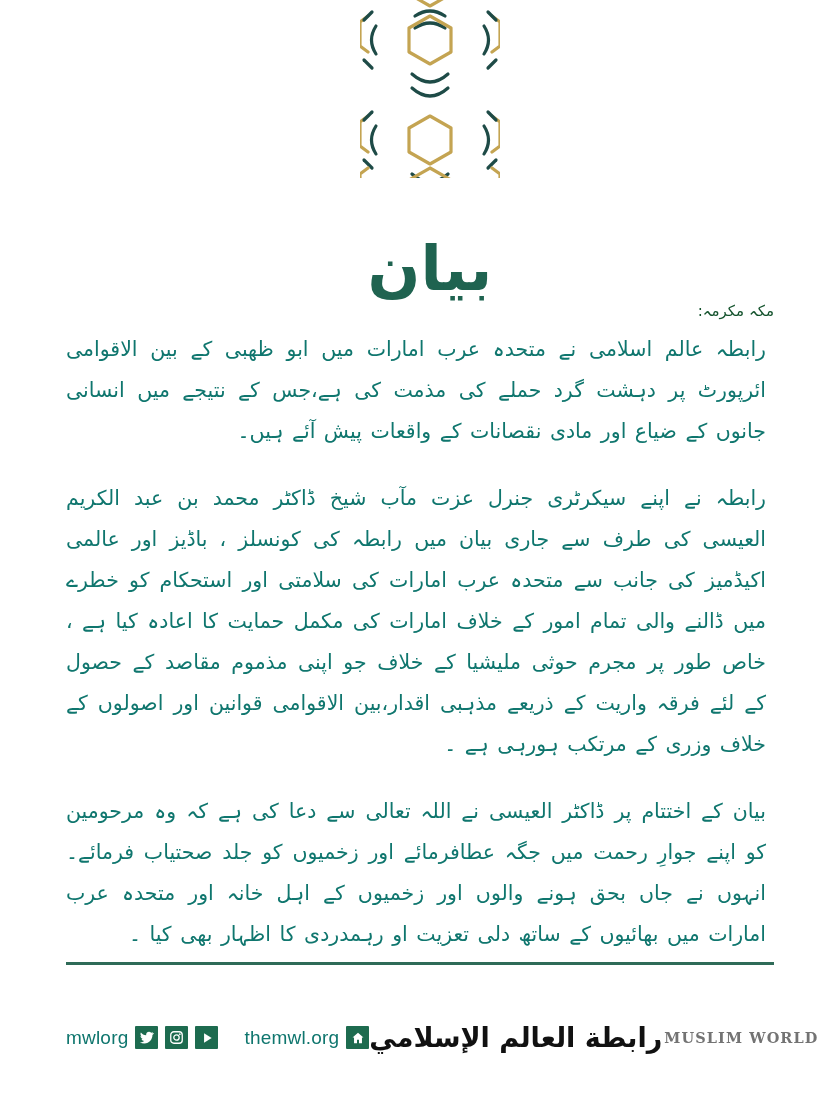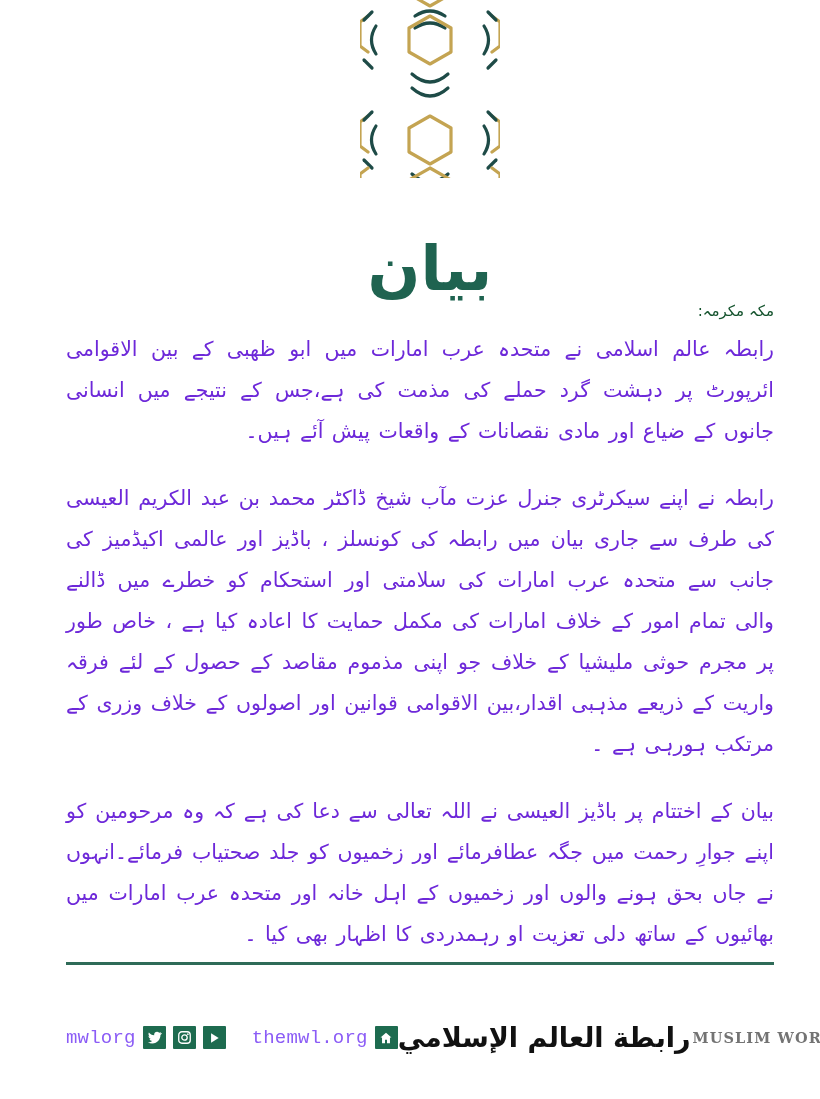--- a/index.html
+++ b/index.html
@@ -68,23 +68,23 @@
     line-height: 1.5;
     color: #14532d;
     font-family: "DejaVu Sans", sans-serif;
     margin: 0 0 6px 0;
   }
   .para {
     text-align: justify;
     text-align-last: right;
     font-size: 20.5px;
     line-height: 2.0;
-    color: #6d28d9;
+    color: #0f766e;
     font-family: "DejaVu Sans", sans-serif;
-    margin: 0 0 26px 0;
+    margin: 0 8px 26px 0;
     word-spacing: 2px;
   }
   .para:last-child { margin-bottom: 0; }
 
   
   .footer-rule {
     position: absolute;
     left: 46px;
     right: 46px;
     top: 962px;
@@ -107,23 +107,23 @@
     align-items: center;
     gap: 26px;
     direction: ltr;
   }
   .handle-group {
     display: flex;
     align-items: center;
     gap: 7px;
   }
   .handle-text {
-    font-family: Liberation Mono, monospace;
+    font-family: Liberation Sans, sans-serif;
     font-size: 19px;
-    color: #8b5cf6;
+    color: #0f766e;
     letter-spacing: 0.2px;
   }
   .sq-icon {
     width: 23px;
     height: 23px;
     background: #1d6b4f;
     display: inline-flex;
     align-items: center;
     justify-content: center;
     border-radius: 1px;
@@ -266,21 +266,21 @@
       </g>
     </svg>
   </div>
 
   <h1 class="doc-title">بیان</h1>
 
   <div class="body-area">
     <p class="salutation">مکہ مکرمہ:</p>
     <p class="para">رابطہ عالم اسلامی نے متحدہ عرب امارات میں ابو ظهبی کے بین الاقوامی ائرپورٹ پر دہشت گرد حملے کی مذمت کی ہے،جس  کے نتیجے میں انسانی جانوں کے ضیاع اور مادی نقصانات کے واقعات پیش آئے ہیں۔</p>
     <p class="para">رابطہ نے اپنے سیکرٹری جنرل عزت مآب  شیخ ڈاکٹر محمد بن عبد الکریم العیسی کی طرف سے جاری بیان میں  رابطہ کی کونسلز ، باڈیز اور عالمی  اکیڈمیز کی  جانب سے  متحدہ عرب  امارات کی سلامتی اور  استحکام کو  خطرے میں ڈالنے  والی تمام امور  کے خلاف امارات  کی مکمل حمایت کا اعادہ کیا ہے ، خاص طور پر  مجرم  حوثی ملیشیا کے خلاف  جو اپنی مذموم مقاصد کے حصول کے لئے  فرقہ واریت کے ذریعے  مذہبی اقدار،بین الاقوامی قوانین  اور اصولوں کے خلاف وزری  کے مرتکب ہورہی ہے ۔</p>
-    <p class="para">بیان کے  اختتام پر باڈیز العیسی نے اللہ تعالی سے دعا کی ہے کہ وہ  مرحومین کو اپنے جوارِ رحمت میں جگہ  عطافرمائے اور زخمیوں کو جلد صحتیاب فرمائے۔انہوں نے جاں بحق ہونے والوں اور زخمیوں کے اہل خانہ اور متحدہ عرب امارات  میں  بھائیوں کے ساتھ دلی تعزیت او رہمدردی کا اظہار  بھی کیا ۔</p>
+    <p class="para">بیان کے  اختتام پر ڈاکٹر العیسی نے اللہ تعالی سے دعا کی ہے کہ وہ  مرحومین کو اپنے جوارِ رحمت میں جگہ  عطافرمائے اور زخمیوں کو جلد صحتیاب فرمائے۔انہوں نے جاں بحق ہونے والوں اور زخمیوں کے اہل خانہ اور متحدہ عرب امارات  میں  بھائیوں کے ساتھ دلی تعزیت او رہمدردی کا اظہار  بھی کیا ۔</p>
   </div>
 
   <div class="footer-rule"></div>
 
   <div class="footer">
 
     <div class="footer-left">
 
       <div class="handle-group">
         <span class="handle-text">mwlorg</span>

